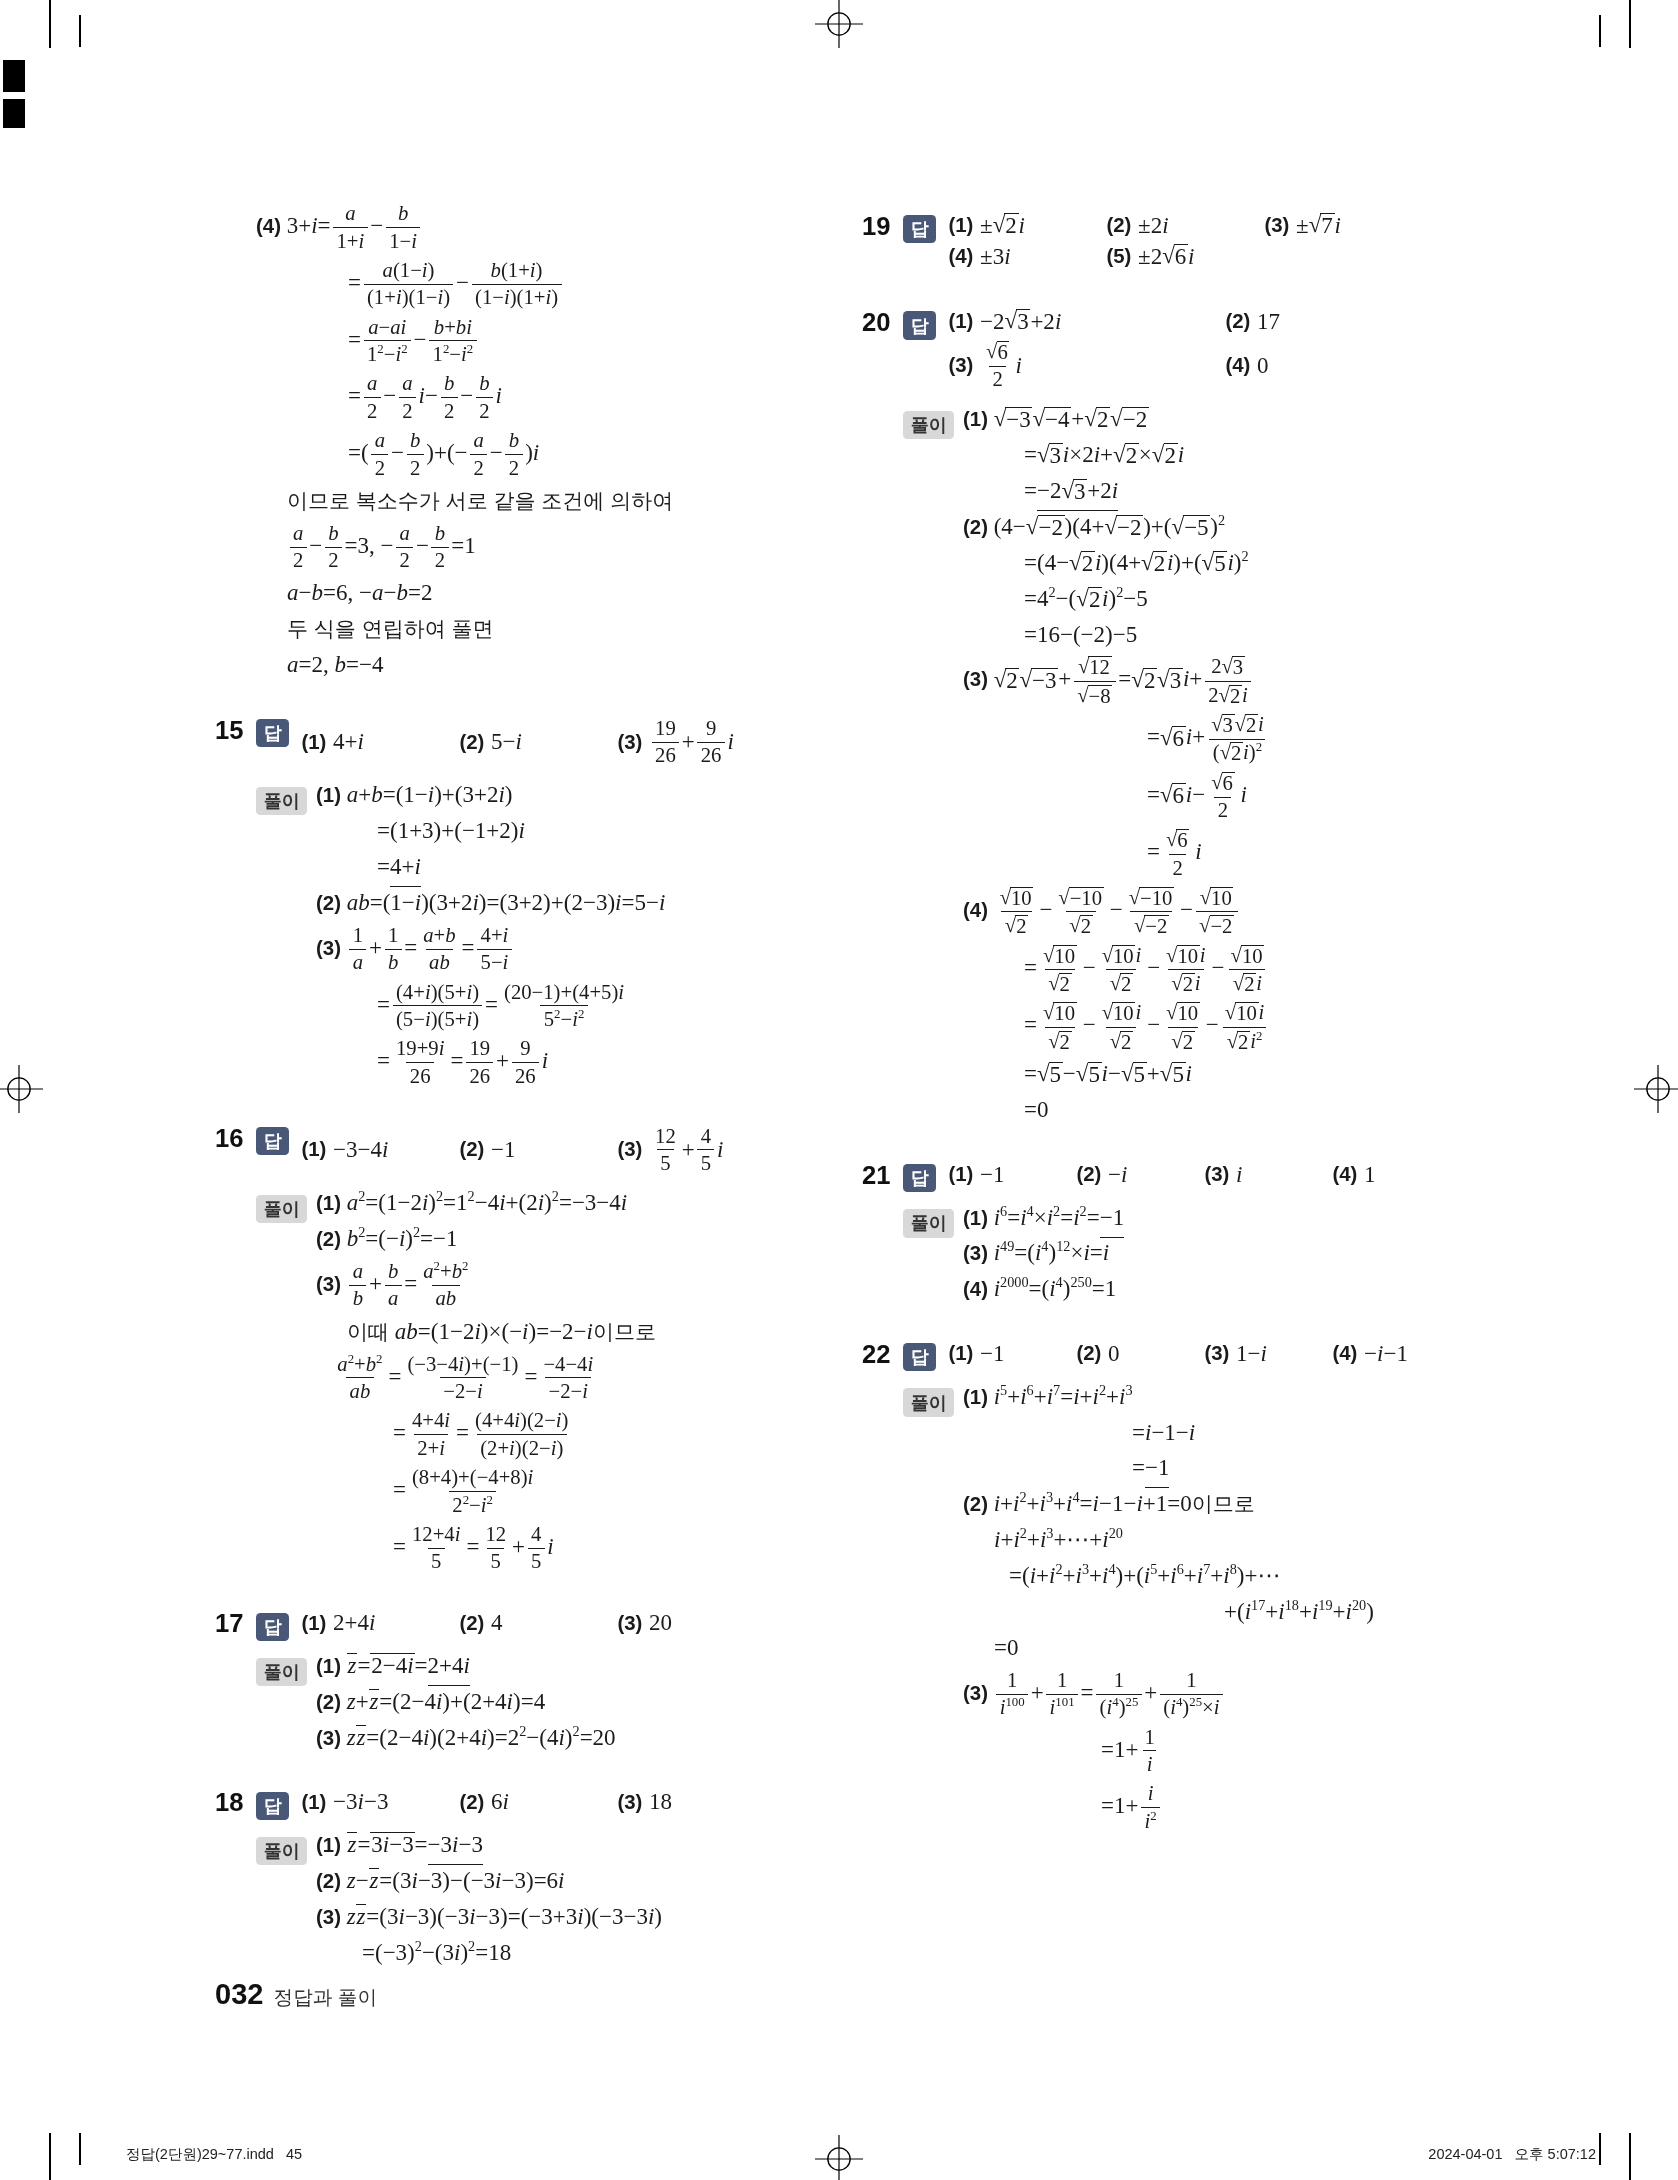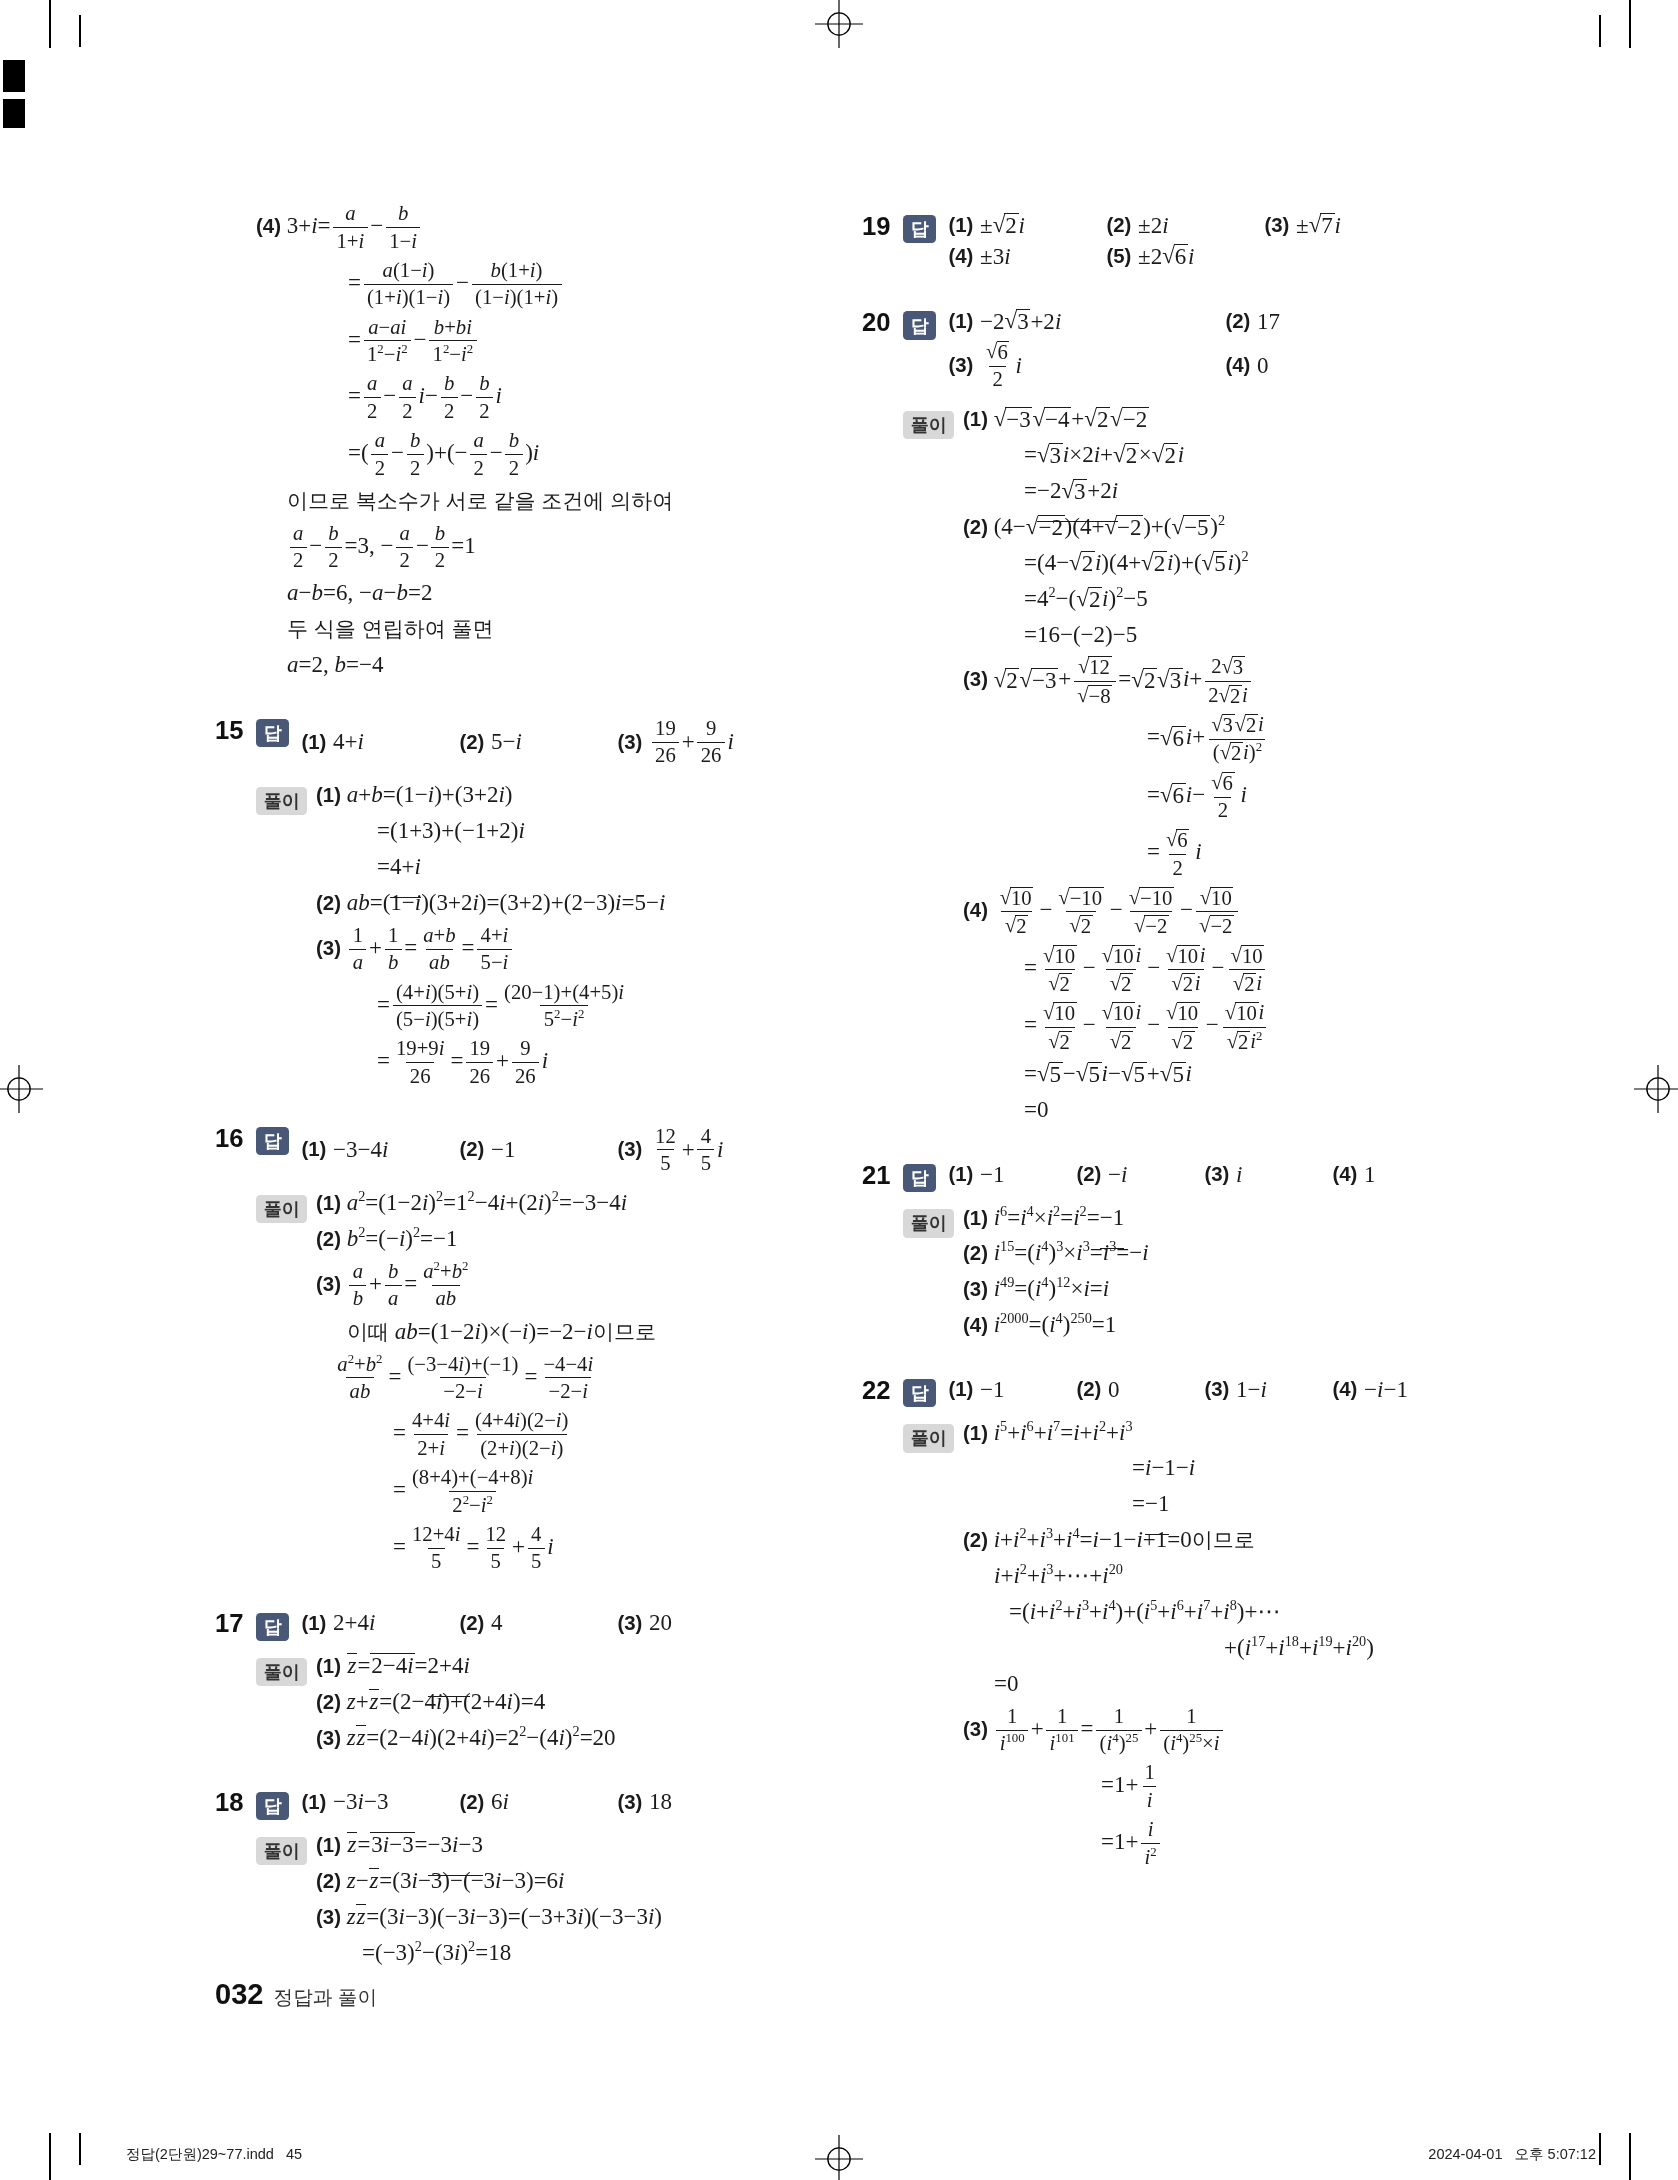--- a/index.html
+++ b/index.html
@@ -33,21 +33,21 @@
   sup{font-size:0.62em;vertical-align:super;line-height:0;}
   .fr{display:inline-flex;flex-direction:column;align-items:center;vertical-align:middle;
       margin:0 2.6px;font-size:0.9em;line-height:1.12;}
   .fn{padding:0 3.4px 1.7px;}
   .fd{border-top:1.4px solid currentColor;padding:1.7px 3.4px 0;}
   .sq{display:inline-flex;align-items:flex-start;white-space:nowrap;}
   .rd{line-height:1.05;}
   .vc{border-top:1.4px solid currentColor;padding:0 1.7px 0 0.9px;margin-left:-0.9px;
       line-height:1.05;display:inline-block;}
   .ov{border-top:1.4px solid currentColor;display:inline-block;line-height:1.05;padding:0 0.9px;}
-  .un{border-bottom:1.7px solid currentColor;padding-bottom:18px;}
+  .un{border-bottom:1.7px solid currentColor;padding-bottom:7px;}
   .footer{position:absolute;left:215px;top:1978px;display:flex;align-items:baseline;
           font-family:"Liberation Sans",sans-serif;}
   .fnum{font-size:29px;font-weight:700;color:#111;margin-right:10.2px;}
   .flabel{font-size:19.6px;color:#333;}
   .printline{position:absolute;top:2145px;font-family:"Liberation Sans",sans-serif;
              font-size:14.5px;color:#222;white-space:pre;}
   .printline.left{left:126px;}
   .printline.right{right:83px;}
   .mark{position:absolute;background:#000;}
   .regmark{position:absolute;width:48px;height:48px;}
@@ -725,21 +725,20 @@
                   <span class="lb">(4)</span>
                   <span class="av">1</span>
                 </span>
               </div>
             </div>
           </div>
           <div class="solution">
             <span class="badge badge-sol">풀이</span>
             <div class="sol-lines">
               <div class="m-line" style="padding-left: 0px;"><span class="lb">(1)</span> <i>i</i><sup>6</sup>=<i>i</i><sup>4</sup>×<i>i</i><sup>2</sup>=<i>i</i><sup>2</sup>=<span class="un">−1</span></div>
-              <div class="m-line" style="padding-left: 0px;"><span class="lb">(2)</span> <i>i</i><sup>15</sup>=(<i>i</i><sup>4</sup>)<sup>3</sup>×<i>i</i><sup>3</sup>=<i>i</i><sup>3</sup>=−<i>i</i></div>
               <div class="m-line" style="padding-left: 0px;"><span class="lb">(3)</span> <i>i</i><sup>49</sup>=(<i>i</i><sup>4</sup>)<sup>12</sup>×<i>i</i>=<i>i</i></div>
               <div class="m-line" style="padding-left: 0px;"><span class="lb">(4)</span> <i>i</i><sup>2000</sup>=(<i>i</i><sup>4</sup>)<sup>250</sup>=1</div>
             </div>
           </div>
         </div>
         <div class="problem">
           <div class="pnum">22</div>
           <div class="answers">
             <span class="badge badge-ans">답</span>
             <div class="ans-rows">

